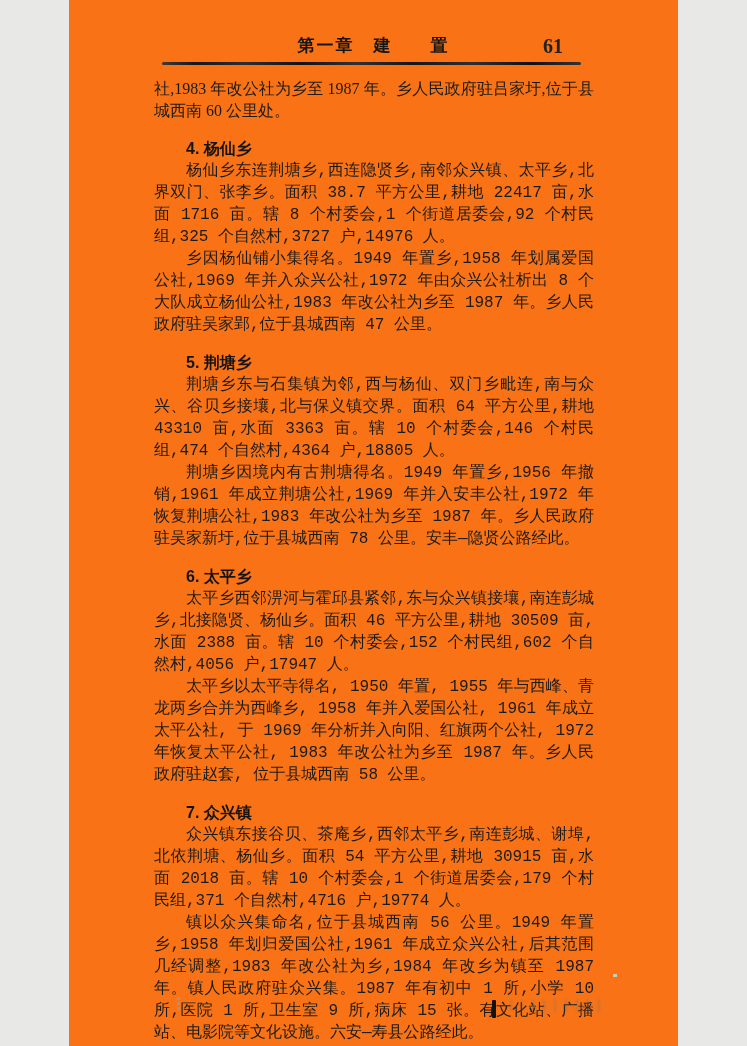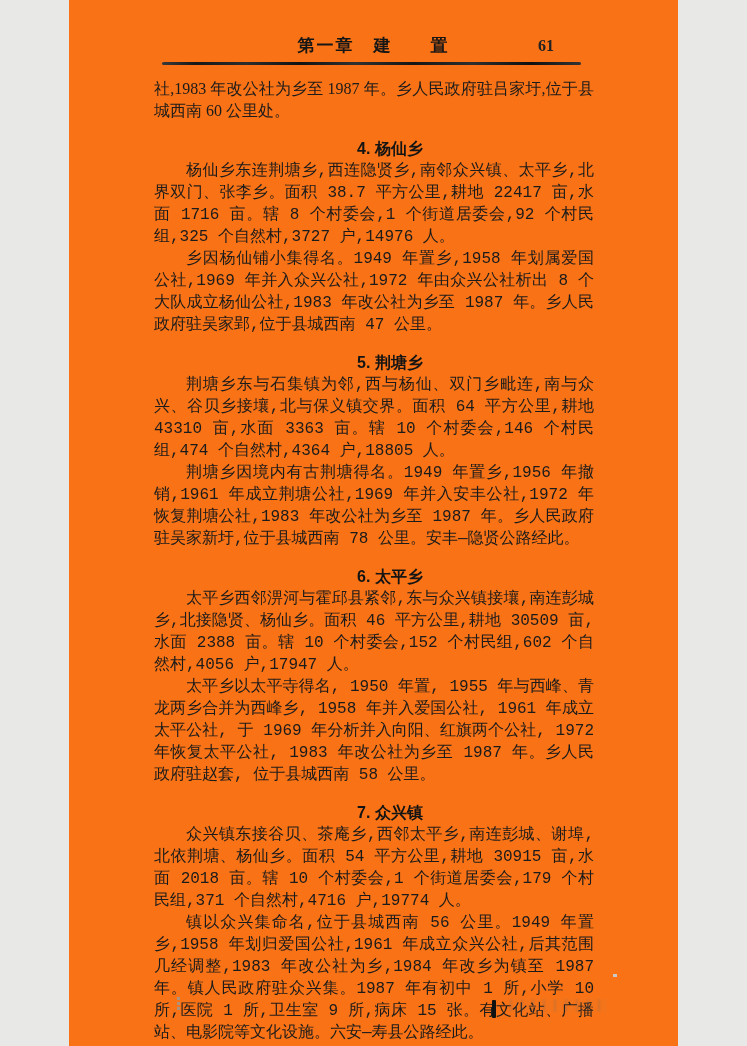--- a/index.html
+++ b/index.html
@@ -29,23 +29,23 @@
     font-family: "Liberation Sans", "DejaVu Sans", sans-serif;
     font-weight: bold;
     font-size: 17px;
     line-height: 20px;
     letter-spacing: 2px;
     color: #161616;
   }
   .page-number {
     position: absolute;
     top: 36px;
-    right: 124px;
+    right: 115px;
     font-weight: bold;
-    font-size: 16px;
+    font-size: 20px;
     line-height: 20px;
     color: #222;
   }
   .head-rule {
     margin: 6px 97px 0 93px;
     height: 3px;
     border: none;
     background: linear-gradient(90deg,
       #3a3a3a 0%, #171717 8%, #2c2c2c 20%, #121212 33%,
       #303030 46%, #151515 60%, #2e2e2e 74%, #101010 88%, #333 100%);
@@ -68,21 +68,21 @@
     text-indent: 0;
   }
   h3.section-heading {
     margin: 16px 0 0 0;
     text-indent: 2em;
     font-family: "Liberation Sans", "DejaVu Sans", sans-serif;
     font-weight: bold;
     font-size: 16px;
     line-height: 22px;
     color: #141414;
-    text-align: center;
+    text-align: left;
   }
   
   .artifact { position: absolute; pointer-events: none; }
   .artifact-dots-left {
     left: 108px; top: 997px;
     width: 0; height: 13px;
     border-left: 3px dotted #9a9a9a;
     opacity: .8;
   }
   .artifact-tick-center {

